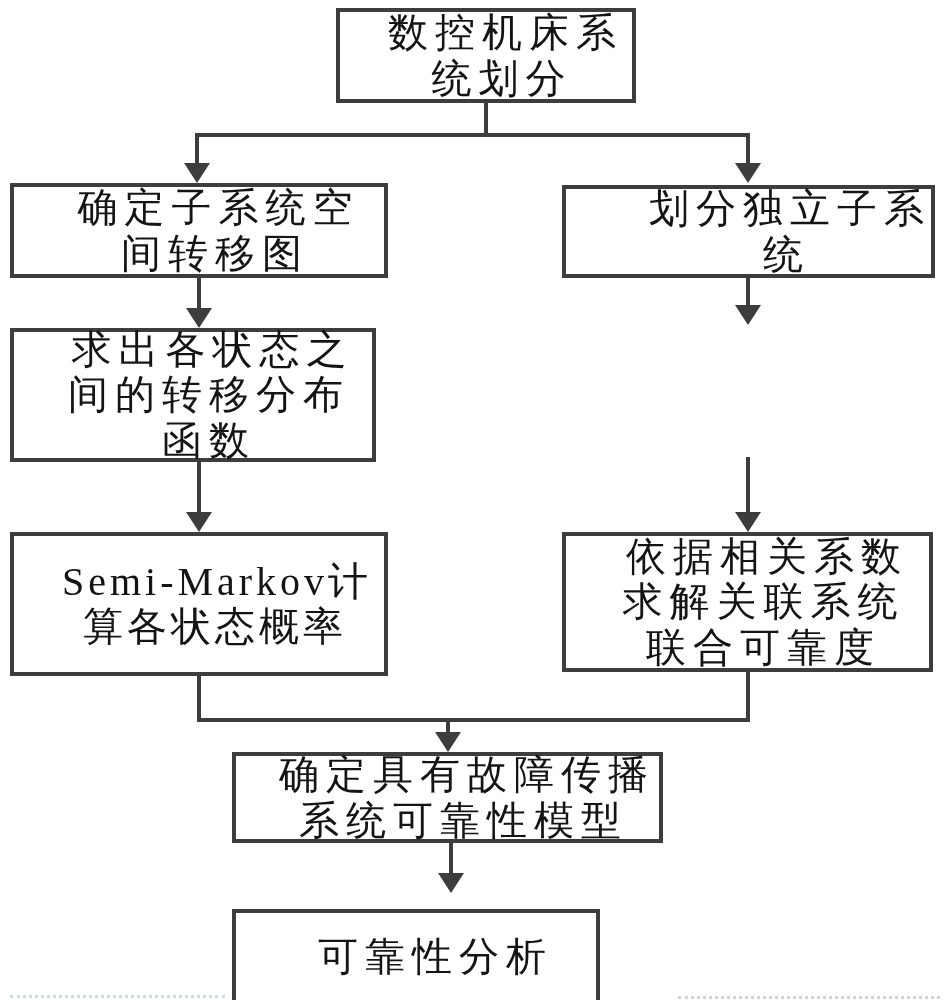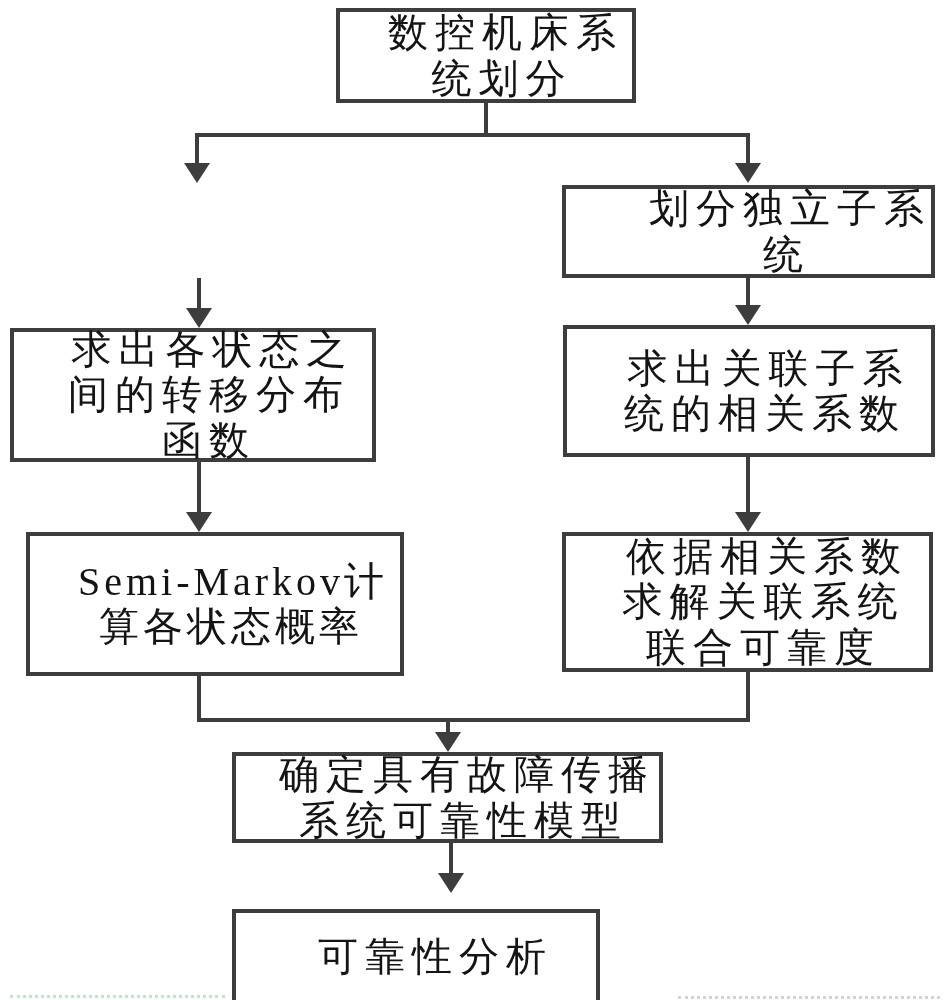--- a/index.html
+++ b/index.html
@@ -61,41 +61,41 @@
 </head>
 <body>
 
 <div class="canvas">
 
   <div class="node" style="left:336px; top:8px; width:300px; height:95px;">
     <span class="node-text">数控机床系
 统划分</span>
   </div>
 
+  <div class="node" style="left:10px; top:183px; width:378px; height:95px;">
+    <span class="node-text">确定子系统空
+间转移图</span>
+  </div>
 
   <div class="node" style="left:10px; top:328px; width:366px; height:134px;">
     <span class="node-text">求出各状态之
 间的转移分布
 函数</span>
   </div>
 
-  <div class="node" style="left:26px; top:532px; width:378px; height:144px;">
+  <div class="node" style="left:10px; top:532px; width:378px; height:144px;">
     <span class="node-text latin-mix">Semi-Markov计
 算各状态概率</span>
   </div>
 
   <div class="node" style="left:562px; top:185px; width:373px; height:93px;justify-content:flex-end;">
     <span class="node-text">划分独立子系
 统</span>
   </div>
 
-  <div class="node" style="left:563px; top:325px; width:372px; height:132px;">
-    <span class="node-text">求出关联子系
-统的相关系数</span>
-  </div>
 
   <div class="node" style="left:562px; top:532px; width:371px; height:140px;">
     <span class="node-text">依据相关系数
 求解关联系统
 联合可靠度</span>
   </div>
 
   <div class="node" style="left:232px; top:752px; width:431px; height:91px;">
     <span class="node-text">确定具有故障传播
 系统可靠性模型</span>

